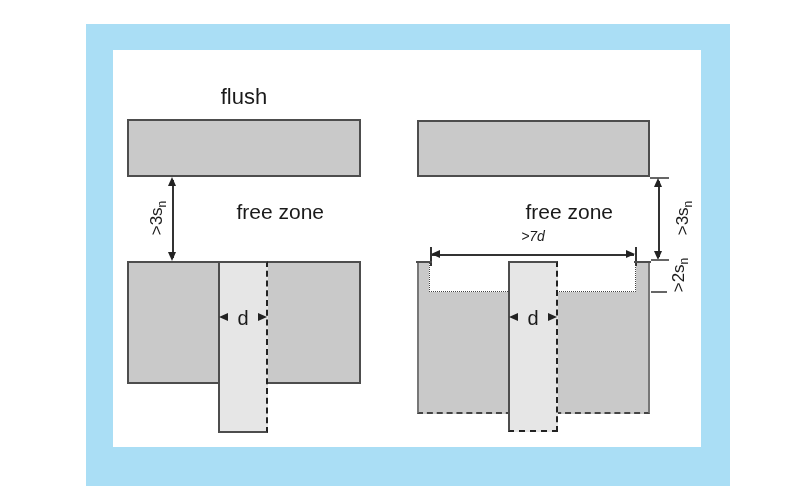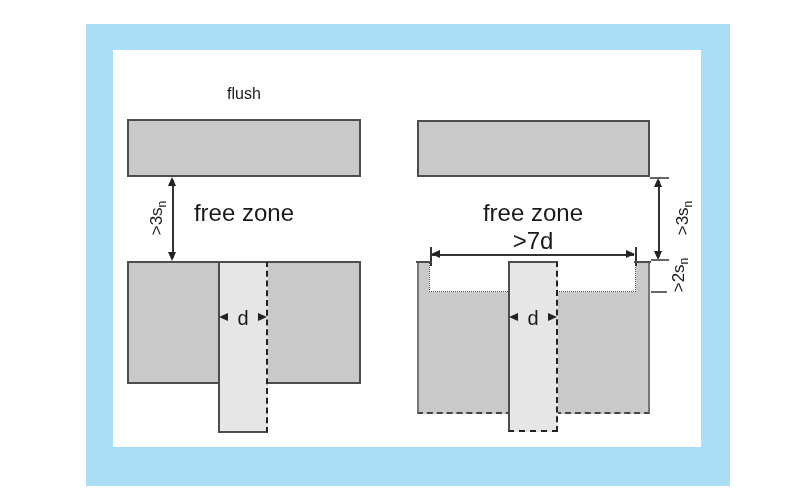--- a/index.html
+++ b/index.html
@@ -3,22 +3,22 @@
 <meta charset="utf-8">
 <style>
   html,body{margin:0;padding:0;background:#fff;}
   .stage{position:relative;width:800px;height:500px;background:#fff;overflow:hidden;
          font-family:"Liberation Sans","DejaVu Sans",sans-serif;color:var(--text-dark,#1a1a1a);}
   .abs{position:absolute;box-sizing:border-box;}
 
   .frame{left:86px;top:24px;width:644px;height:462px;background:var(--frame-blue,#aadef5);}
   .panel{left:113px;top:50px;width:588px;height:397px;background:var(--panel-white,#fff);}
 
-  .title{font-size:16px;text-align:center;line-height:1;}
-  .freezone{font-size:24px;text-align:center;line-height:1;}
+  .title{font-size:22px;text-align:center;line-height:1;}
+  .freezone{font-size:21px;text-align:right;line-height:1;}
 
   .plate{background:var(--block-gray,#c9c9c9);border:2px solid var(--outline-dark,#4d4d4d);}
   .block{background:var(--block-gray,#c9c9c9);border:2px solid var(--outline-dark,#4d4d4d);}
   .sensor{background:var(--sensor-gray,#e6e6e6);
           border-top:2px solid var(--outline-dark,#4d4d4d);
           border-left:2px solid var(--outline-dark,#4d4d4d);
           border-right:2px dashed #222;z-index:2;}
 
   .dimline-v{width:1.5px;background:#333;}
   .dimline-h{height:1.5px;background:#333;}
@@ -32,21 +32,21 @@
 
   .rotlabel{width:60px;height:60px;display:flex;align-items:center;justify-content:center;
             transform:rotate(-90deg);font-size:17px;white-space:nowrap;line-height:1;}
   .rotlabel sub{font-size:12px;line-height:0;}
 
   .ddim{display:flex;align-items:center;justify-content:center;font-size:20px;line-height:1;}
   .ddim .tri{position:absolute;top:3px;}
   .ddim .tri-left{left:1px;}
   .ddim .tri-right{right:1px;}
 
-  .dim7d-label{font-size:24px;text-align:center;line-height:1;}
+  .dim7d-label{font-size:14px;text-align:center;line-height:1;font-style:italic;}
 
   .rimline{height:2px;background:var(--outline-dark,#4d4d4d);z-index:3;}
   .base-right{background:var(--block-gray,#c9c9c9);
               border-left:2px solid #777;border-right:2px solid #777;
               border-bottom:2px dashed #444;}
   .recess{background:var(--panel-white,#fff);
           border-left:1.5px dotted #444;border-right:1.5px dotted #444;
           border-bottom:1.5px dotted #444;z-index:1;}
 </style>
 </head>

